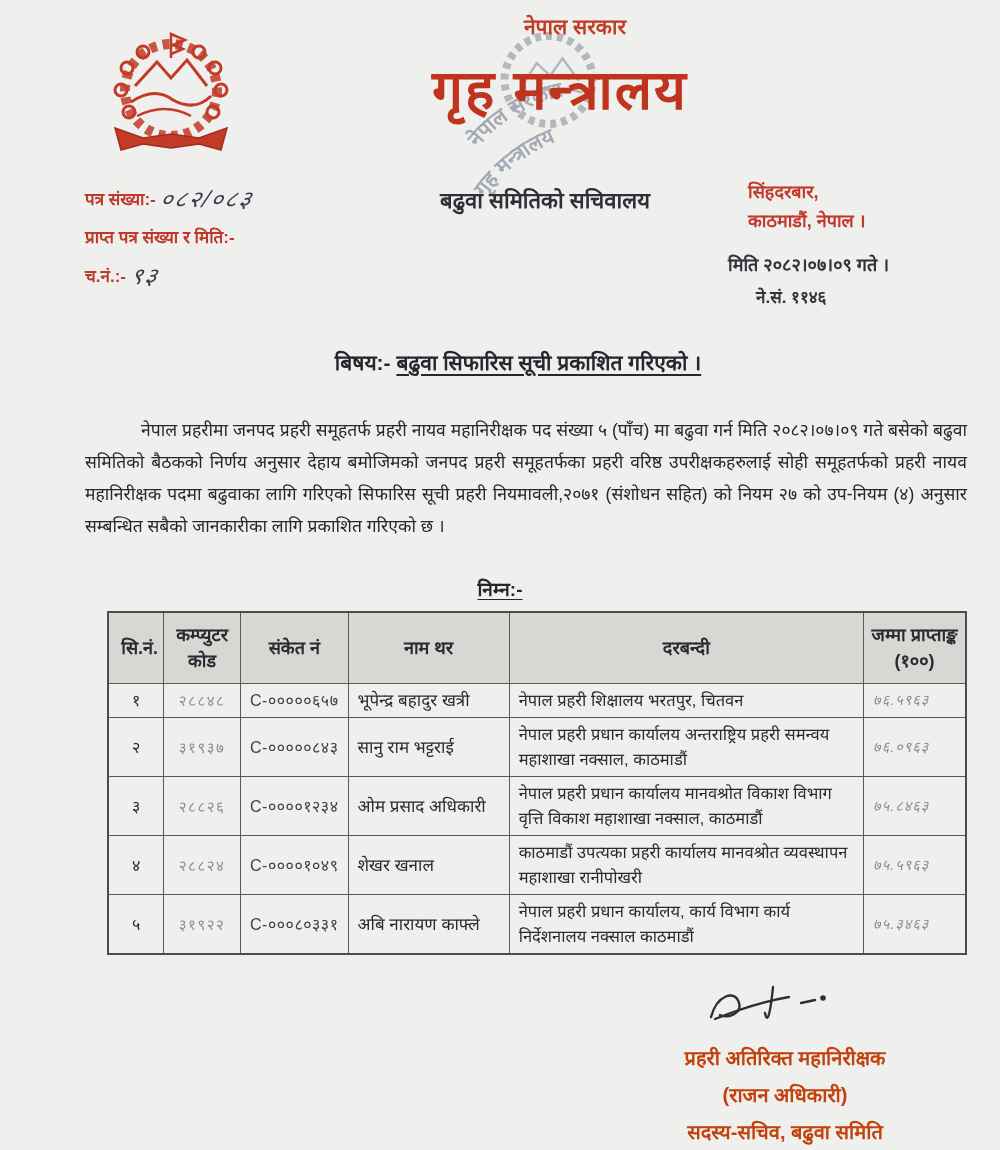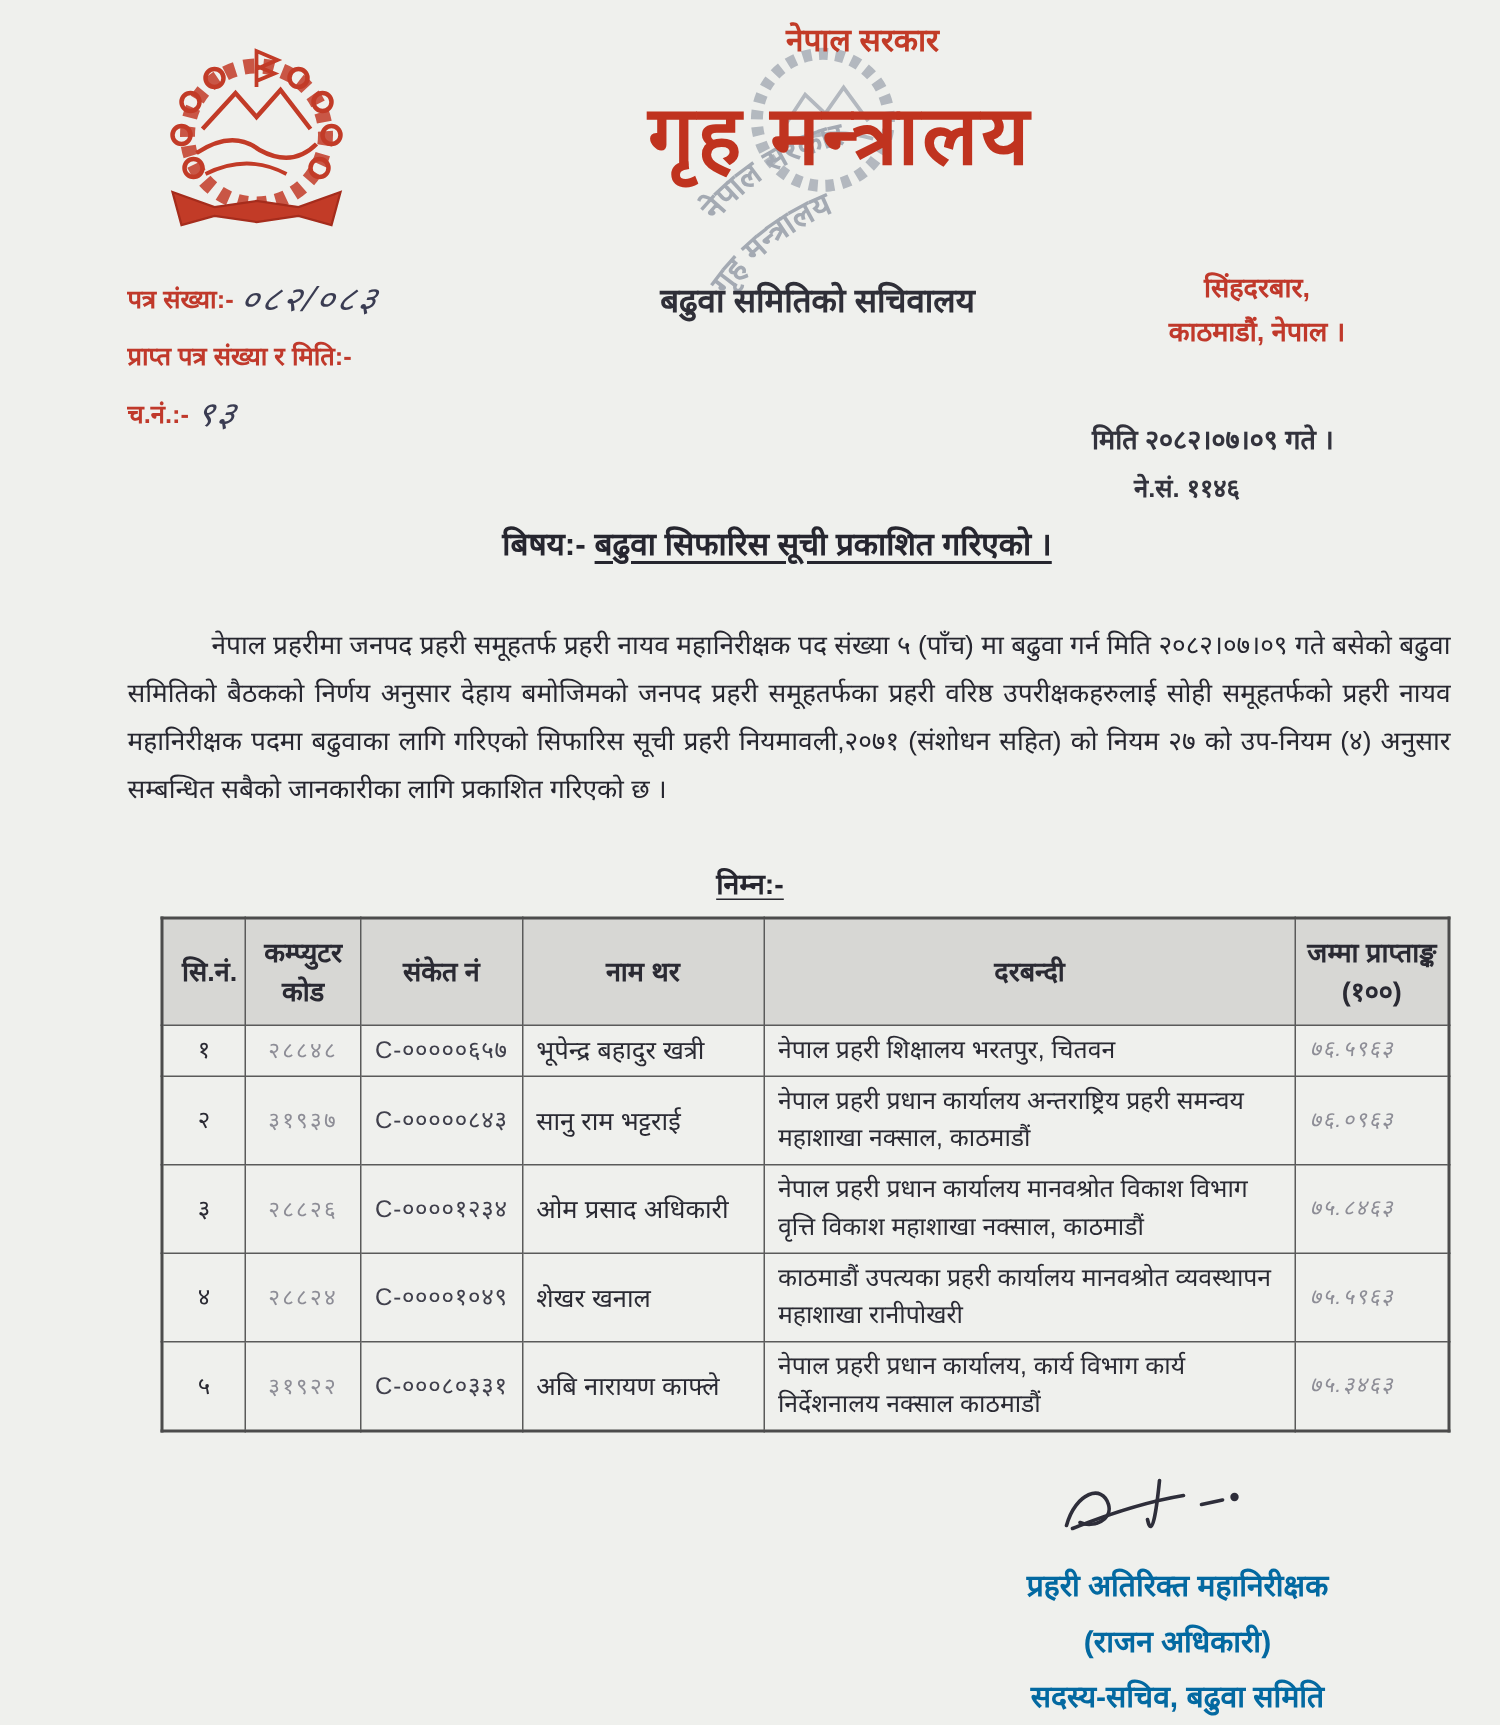--- a/index.html
+++ b/index.html
@@ -34,24 +34,24 @@
   .secretariat{
     position:absolute;left:330px;top:184px;width:430px;
     text-align:center;font-size:22px;font-weight:bold;color:#2f2f38;z-index:2;
   }
   .refs{position:absolute;left:85px;top:180px;color:#c0392b;font-size:17px;font-weight:bold;line-height:38px;}
   .handwritten{
     display:inline-block;color:#3a3c52;font-size:23px;font-weight:normal;
     font-style:italic;transform:skewX(-12deg);letter-spacing:2px;vertical-align:-2px;
   }
   .address{
-    position:absolute;right:72px;top:178px;width:180px;text-align:center;
+    position:absolute;right:72px;top:178px;width:180px;text-align:left;
     color:#c0392b;font-size:18px;font-weight:bold;line-height:29px;
   }
-  .date-block{position:absolute;left:728px;top:280px;font-size:18px;color:#33333d;font-weight:bold;}
+  .date-block{position:absolute;left:728px;top:252px;font-size:18px;color:#33333d;font-weight:bold;}
   .ns-line{margin-top:9px;margin-left:28px;font-size:17px;}
   
   .subject{
     position:absolute;left:18px;top:348px;width:1000px;text-align:center;
     font-size:21px;font-weight:bold;color:#26262f;
   }
   .subject .u{text-decoration:underline;text-underline-offset:4px;}
   
   .body-par{
     position:absolute;left:85px;top:414px;width:882px;
@@ -81,21 +81,21 @@
   th:nth-child(1){width:6.5%;text-align:right;}
   th:nth-child(2){width:9%;}
   th:nth-child(3){width:11.5%;}
   th:nth-child(4){width:19%;}
   th:nth-child(5){width:42%;}
   th:nth-child(6){width:12%;}
   
   .sig-svg{position:absolute;right:165px;top:983px;width:130px;height:56px;}
   .sig-block{
     position:absolute;right:50px;top:1040px;width:330px;text-align:center;
-    font-size:20px;font-weight:bold;color:#0369a1;line-height:37px;
+    font-size:20px;font-weight:bold;color:#c2410c;line-height:37px;
   }
 </style>
 </head>
 <body>
 
 <div class="page">
 
   <svg class="emblem" viewBox="0 0 152 140">
     <g fill="none" stroke="#c23b27" stroke-width="3">
 

